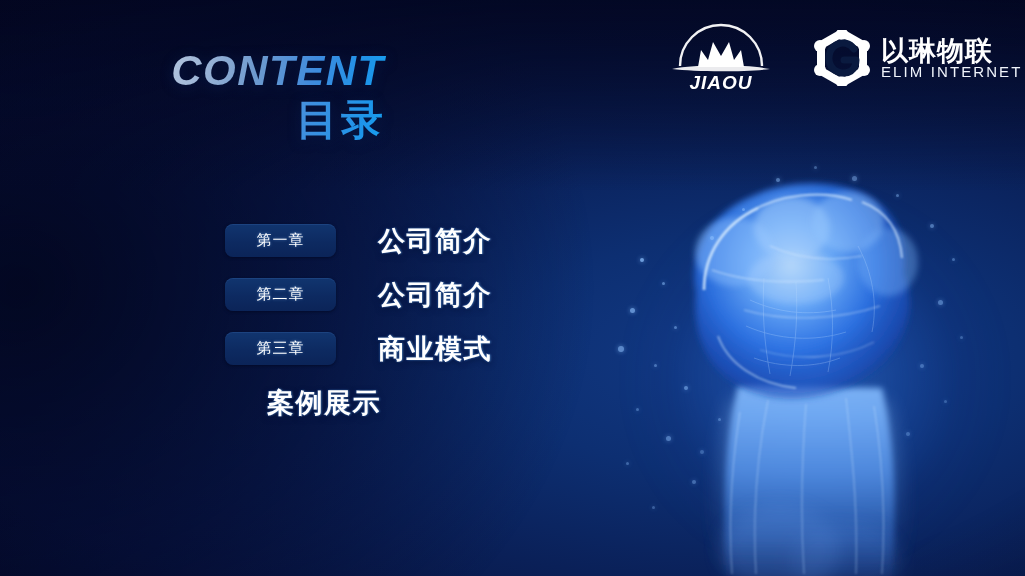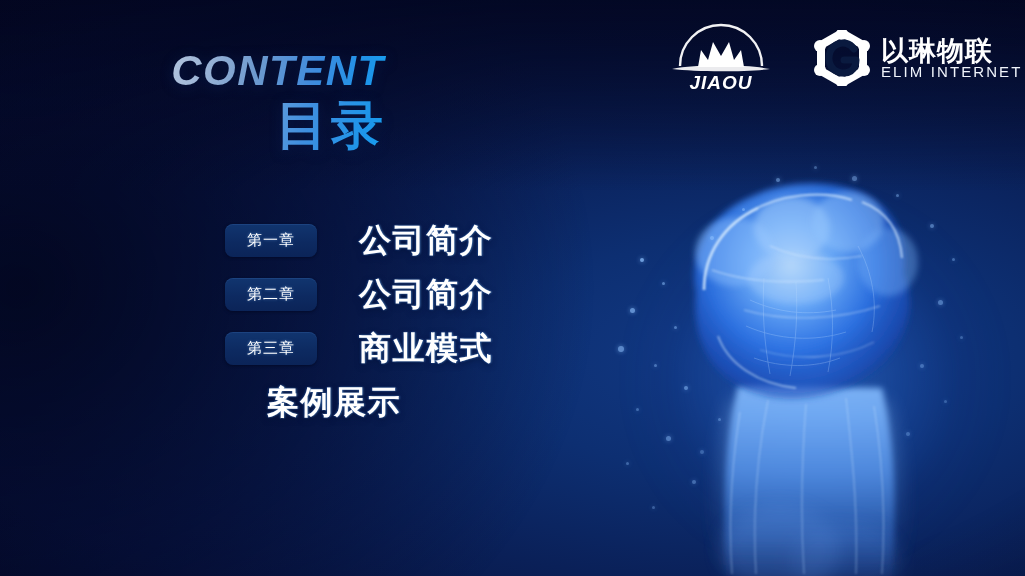--- a/index.html
+++ b/index.html
@@ -60,21 +60,21 @@
     background: linear-gradient(100deg, #b4c6de 0%, #9db5d6 16%, #6e9ace 40%, #3f8bdd 66%, #1f93e8 88%, #17a0ef 100%);
     -webkit-background-clip: text;
     background-clip: text;
     color: transparent;
     -webkit-text-fill-color: transparent;
     filter: drop-shadow(0 2px 6px rgba(6,24,70,0.85));
     font-style: italic;
   }
   .title-cn {
     margin-top: 6px;
-    font-size: 52px;
+    font-size: 42px;
     font-weight: bold;
     letter-spacing: 3px;
     line-height: 1.05;
     text-align: right;
     padding-right: 2px;
     font-family: "DejaVu Sans", "Liberation Sans", sans-serif;
     background: linear-gradient(105deg, #aec3de 0%, #7fa9d8 30%, #3f8fdf 62%, #1d95ea 88%, #16a2f0 100%);
     -webkit-background-clip: text;
     background-clip: text;
     color: transparent;
@@ -138,41 +138,41 @@
     left: 225px;
     top: 224px;
   }
   .chapter-row {
     display: flex;
     align-items: center;
     height: 33px;
     margin-bottom: 21px;
   }
   .chapter-badge {
-    width: 92px;
+    width: 111px;
     height: 33px;
     border-radius: 8px;
     background: linear-gradient(180deg, #11356f 0%, #0d2a61 55%, #0b2458 100%);
     box-shadow: 0 1px 3px rgba(2,6,26,0.55), inset 0 1px 0 rgba(90,140,215,0.16);
     display: flex;
     align-items: center;
     justify-content: center;
     flex: none;
   }
   .chapter-badge-label {
     color: #ffffff;
     font-size: 15px;
     letter-spacing: 1px;
     font-family: "DejaVu Sans", "Liberation Sans", sans-serif;
     text-shadow: 0 0 3px rgba(130,190,255,0.55);
   }
   .chapter-title {
     margin-left: 42px;
     color: #ffffff;
-    font-size: 32px;
+    font-size: 27px;
     font-weight: bold;
     letter-spacing: 1.5px;
     white-space: nowrap;
     font-family: "DejaVu Sans", "Liberation Sans", sans-serif;
     text-shadow: 1px 0 2px rgba(120,190,255,0.45), -1px 0 2px rgba(60,130,235,0.30), 0 2px 6px rgba(4,16,52,0.8);
   }
 
   
   .fist-art {
     position: absolute;

